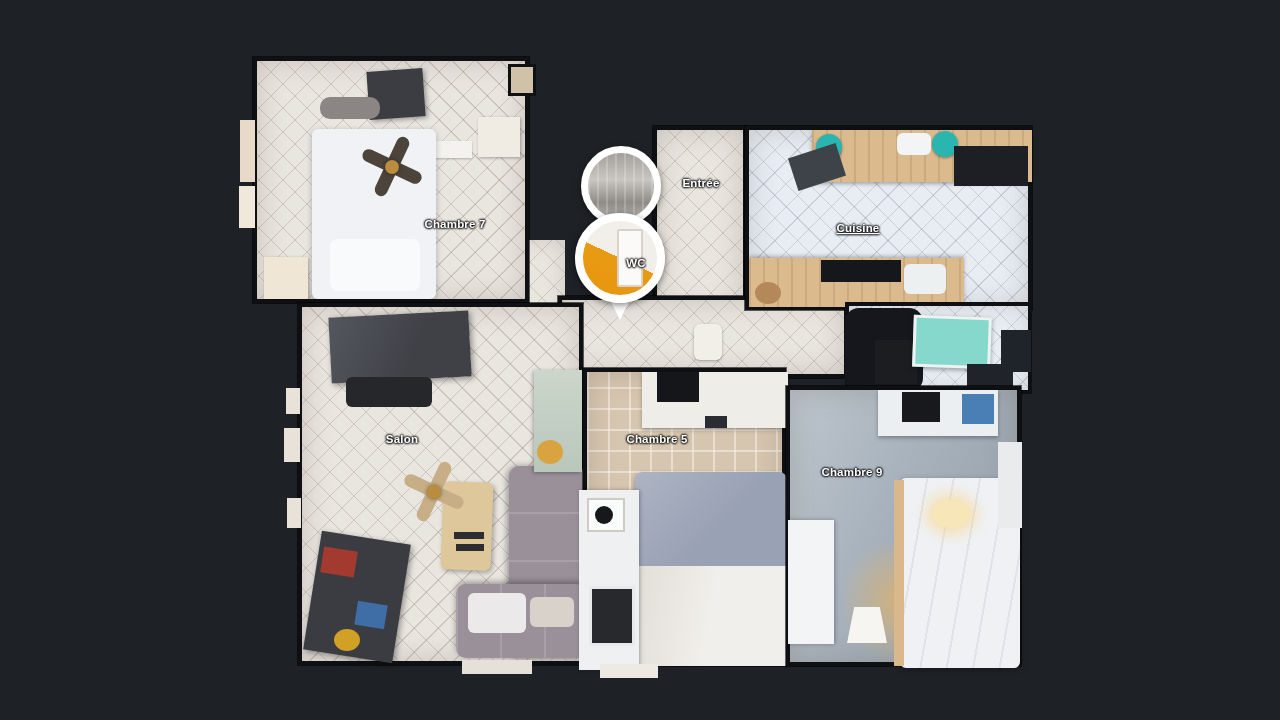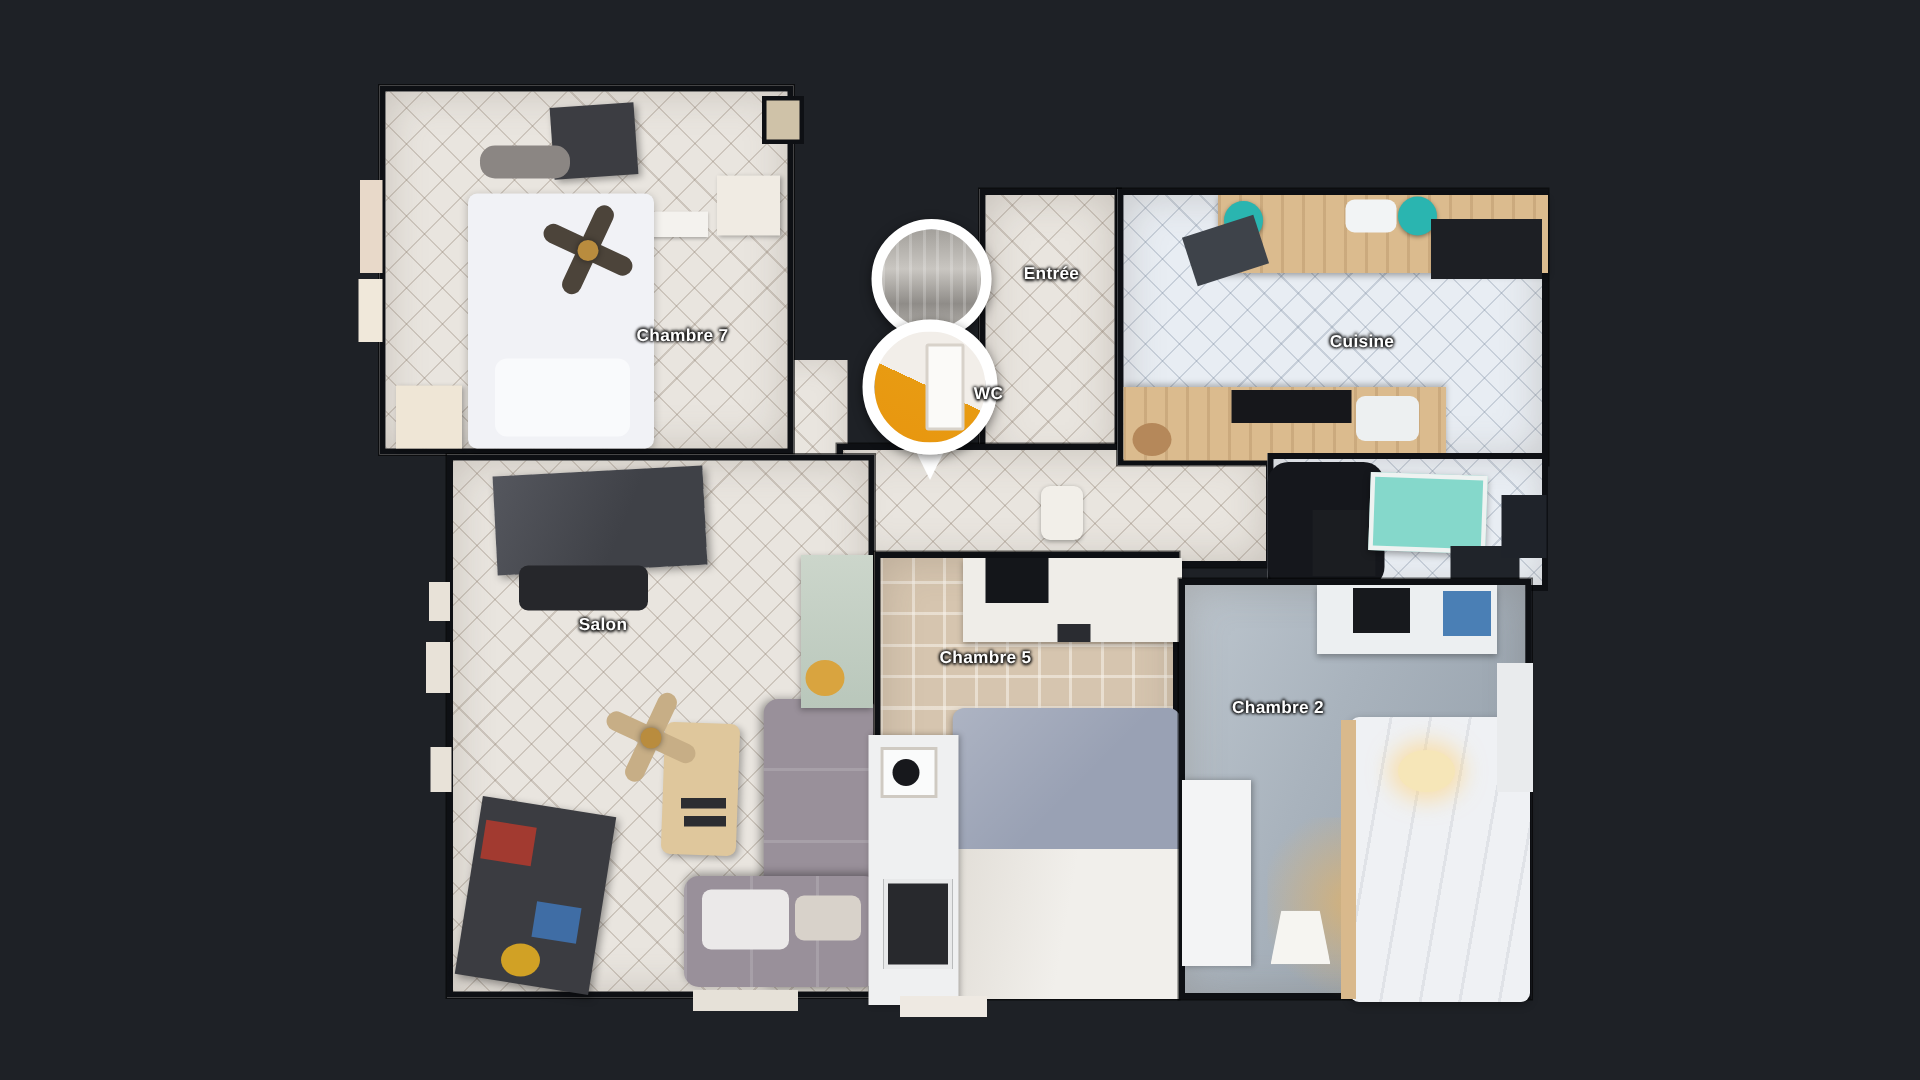--- a/index.html
+++ b/index.html
@@ -163,25 +163,25 @@
     <div class="f rb6" style="left:110px;top:88px;width:120px;height:190px;background:#eff1f4;background-image:repeating-linear-gradient(100deg,rgba(170,175,185,.22) 0 2px,transparent 2px 26px);box-shadow:0 2px 6px rgba(0,0,0,.3);"></div>
     <div class="f" style="left:104px;top:90px;width:10px;height:186px;background:#d9b98c;"></div>
     <div class="f" style="left:142px;top:110px;width:38px;height:28px;border-radius:50%;background:#f6e6b8;box-shadow:0 0 14px 6px rgba(255,210,120,.55);"></div>
     <div class="f" style="left:-2px;top:130px;width:46px;height:124px;background:#f3f4f5;box-shadow:1px 0 4px rgba(0,0,0,.3);"></div>
     <div class="f" style="left:208px;top:52px;width:24px;height:86px;background:#e9ebed;"></div>
     <div class="f" style="left:57px;top:217px;width:40px;height:36px;background:#f6f5f1;clip-path:polygon(18% 0,82% 0,100% 100%,0 100%);box-shadow:0 1px 4px rgba(0,0,0,.3);"></div>
   </div>
 
   <div class="room-label" style="left:455px;top:224px;">Chambre 7</div>
   <div class="room-label" style="left:701px;top:183px;">Entrée</div>
-  <div class="room-label" style="left:908px;top:228px;">Cuisine</div>
-  <div class="room-label" style="left:659px;top:263px;">WC</div>
-  <div class="room-label" style="left:402px;top:417px;">Salon</div>
+  <div class="room-label" style="left:858px;top:228px;text-decoration:underline;">Cuisine</div>
+  <div class="room-label" style="left:636px;top:263px;">WC</div>
+  <div class="room-label" style="left:402px;top:439px;">Salon</div>
   <div class="room-label" style="left:657px;top:439px;">Chambre 5</div>
-  <div class="room-label" style="left:852px;top:472px;">Chambre 2</div>
+  <div class="room-label" style="left:852px;top:472px;">Chambre 9</div>
 
   <div class="marker marker-entree"></div>
   <div class="marker-tail"></div>
   <div class="marker marker-wc">
     <div class="door"></div>
   </div>
 
 </div>
 
 </body></html>

